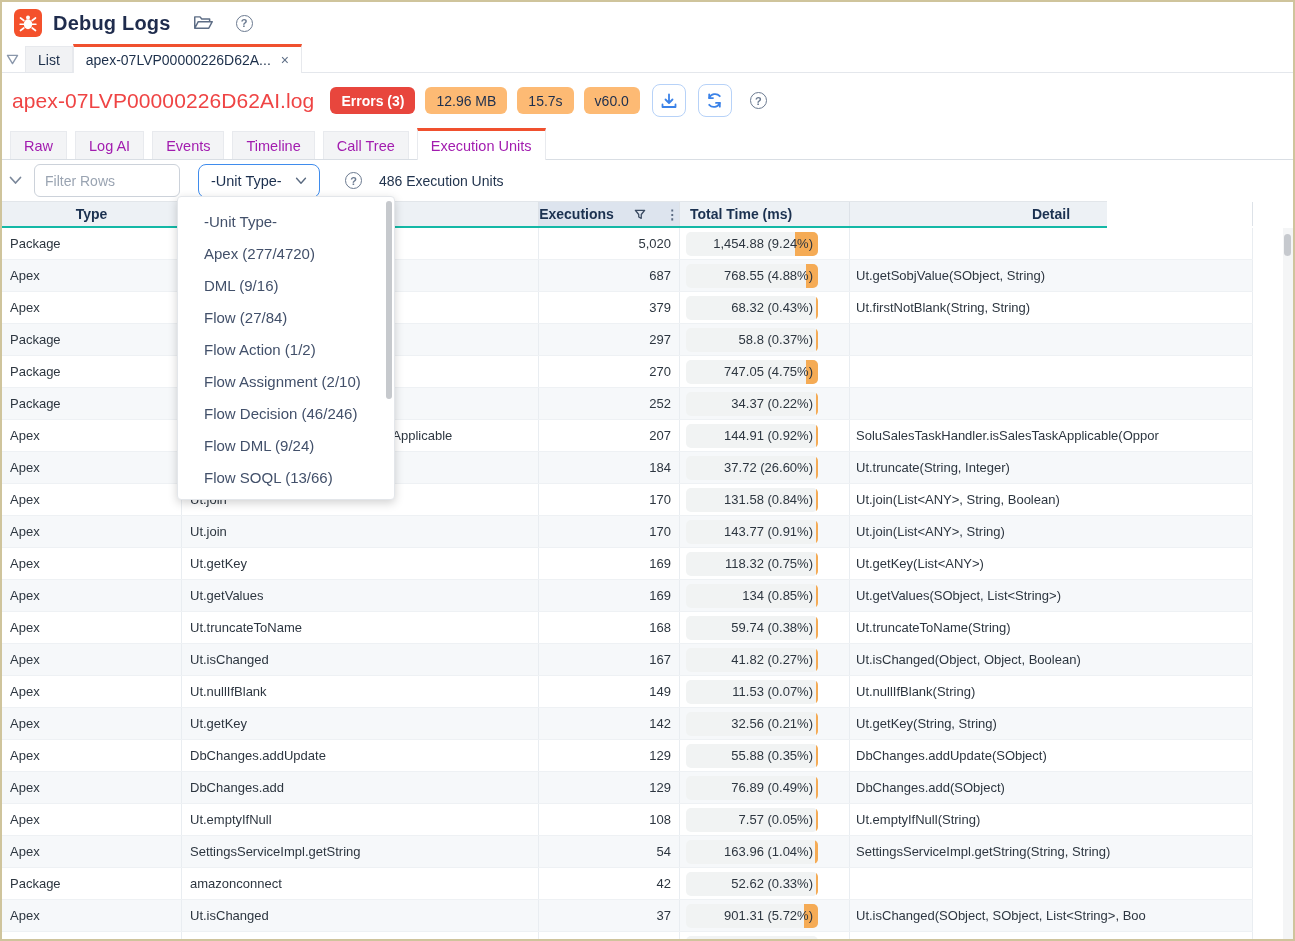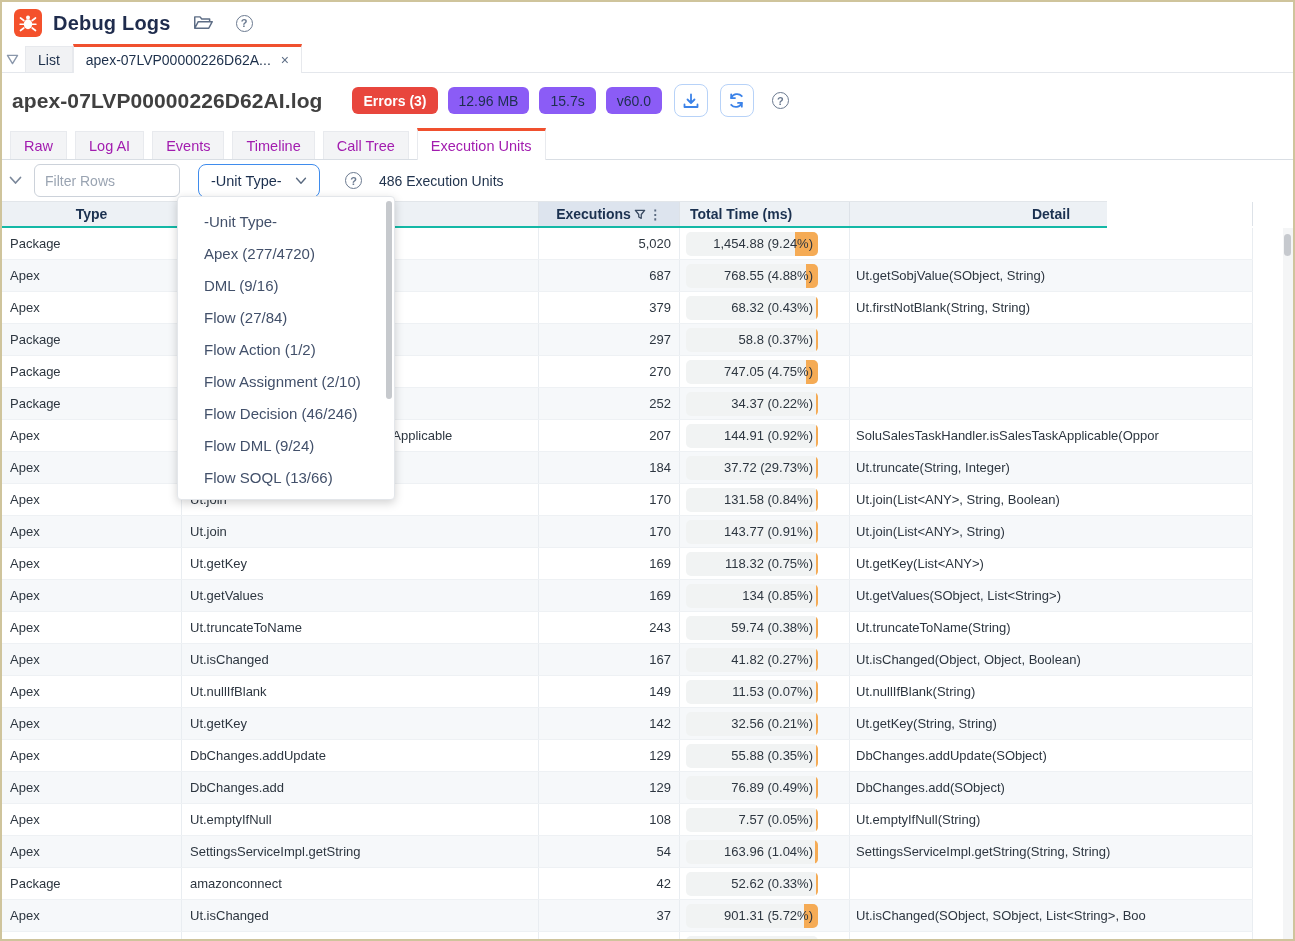--- a/index.html
+++ b/index.html
@@ -20,23 +20,23 @@
   
   .wintabs{ height:29px; display:flex; align-items:flex-end; border-bottom:1px solid #e4e7ec; padding-left:4px;}
   .wt-caret{ display:flex; align-items:center; margin:0 6px 7px 0; }
   .wt{ height:26px; display:flex; align-items:center; padding:0 12px; font-size:14px; color:#1c2f4a;}
   .wt-list{ background:#f1f2f4; border:1px solid #e7e9ed; border-bottom:none; }
   .wt-active{ background:#fff; border-top:3px solid #f0502e; border-left:1px solid #e7e9ed;
     border-right:1px solid #e7e9ed; height:29px; margin-bottom:-1px; gap:10px;}
   .wt-close{ color:#5d6d85; font-size:14px; cursor:pointer; }
   
   .logheader{ height:56px; display:flex; align-items:center; padding-left:10px; gap:10px; border-bottom:1px solid #fff;}
-  .log-title{ font-size:21px; font-weight:700; color:#404040; letter-spacing:.1px; margin-right:20px;}
+  .log-title{ font-size:21px; font-weight:400; color:#ef4444; letter-spacing:.1px; margin-right:6px;}
   .badge{ height:27px; display:flex; align-items:center; padding:0 11px; border-radius:6px;
-    font-size:14px; background:#8b5cf6; color:#1d2f4e; white-space:nowrap;}
+    font-size:14px; background:#fdba74; color:#1d2f4e; white-space:nowrap;}
   .badge-error{ background:#e8463d; color:#fff; font-weight:600;}
   .badge-user{ background:#eef2fa; color:#3b6fd0;}
   .iconbtn{ width:34px; height:33px; border:1px solid #b7d2f8; border-radius:8px; background:#fff;
     display:flex; align-items:center; justify-content:center; color:#3b82e8; margin-left:2px;}
   .logheader .qmark{ margin-left:8px; }
   
   .viewtabs{ height:31px; display:flex; align-items:flex-end; gap:8px; padding-left:8px;
     border-bottom:1px solid #d9dee4;}
   .vt{ height:28px; display:flex; align-items:center; padding:0 13px; font-size:14.5px;
     background:#f3f4f6; border:1px solid #e8eaee; border-bottom:none; color:#a21caf; white-space:nowrap;}
@@ -50,21 +50,21 @@
   .unit-select{ width:122px; height:34px; margin-left:10px; border:1.5px solid #3f8ced; border-radius:8px;
     background:#fff; display:flex; align-items:center; justify-content:space-between; padding:0 12px;
     font-size:14.5px; color:#1b2f4e;}
   .filterbar .qmark{ margin-left:17px; }
   .count-text{ margin-left:9px; font-size:14px; color:#22344e; font-weight:500;}
   
   .grid-cols{ display:grid; grid-template-columns:180px 357px 141px 170px 403px; }
   .thead{ height:27px; background:#edf1f5; border-top:1px solid #e2e6ea; border-bottom:2px solid #14b8a6;
     width:1105px; font-size:14px; font-weight:700; color:#1b3150;}
   .th{ display:flex; align-items:center; justify-content:center; border-right:1px solid #dde2e8; height:100%;}
-  .th-exec{ background:#dde4ee; gap:3px;}
+  .th-exec{ background:#dde4ee; gap:20px;}
   .th-total{ justify-content:flex-start; padding-left:10px;}
   .dots{ font-size:13px; color:#5a6a80; font-weight:700; letter-spacing:0;}
   .tbody{ width:1251px; }
   .trow{ height:32px; border-bottom:1px solid #eef1f4; background:#fff; font-family:Liberation Sans, sans-serif;
     font-size:13px; color:#2d3640;}
   .trow:nth-child(even){ background:#f6f8fa; }
   .td{ height:100%; display:flex; align-items:center; border-right:1px solid #e9edf1; overflow:hidden; white-space:nowrap;}
   .td-type{ padding-left:8px; }
   .td-name{ padding-left:8px; }
   .td-exec{ justify-content:flex-end; padding-right:8px; }
@@ -271,21 +271,21 @@
         </div>
         <div class="td td-detail">SoluSalesTaskHandler.isSalesTaskApplicable(Oppor</div>
       </div>
       <div class="trow grid-cols">
         <div class="td td-type">Apex</div>
         <div class="td td-name"></div>
         <div class="td td-exec">184</div>
         <div class="td">
           <div class="pill">
             <div class="bar" style="width: 2px;"></div>
-            <span class="val">37.72 (29.73%)</span>
+            <span class="val">37.72 (26.60%)</span>
           </div>
         </div>
         <div class="td td-detail">Ut.truncate(String, Integer)</div>
       </div>
       <div class="trow grid-cols">
         <div class="td td-type">Apex</div>
         <div class="td td-name">Ut.join</div>
         <div class="td td-exec">170</div>
         <div class="td">
           <div class="pill">
@@ -327,21 +327,21 @@
           <div class="pill">
             <div class="bar" style="width: 2px;"></div>
             <span class="val">134 (0.85%)</span>
           </div>
         </div>
         <div class="td td-detail">Ut.getValues(SObject, List&lt;String&gt;)</div>
       </div>
       <div class="trow grid-cols">
         <div class="td td-type">Apex</div>
         <div class="td td-name">Ut.truncateToName</div>
-        <div class="td td-exec">243</div>
+        <div class="td td-exec">168</div>
         <div class="td">
           <div class="pill">
             <div class="bar" style="width: 2px;"></div>
             <span class="val">59.74 (0.38%)</span>
           </div>
         </div>
         <div class="td td-detail">Ut.truncateToName(String)</div>
       </div>
       <div class="trow grid-cols">
         <div class="td td-type">Apex</div>

